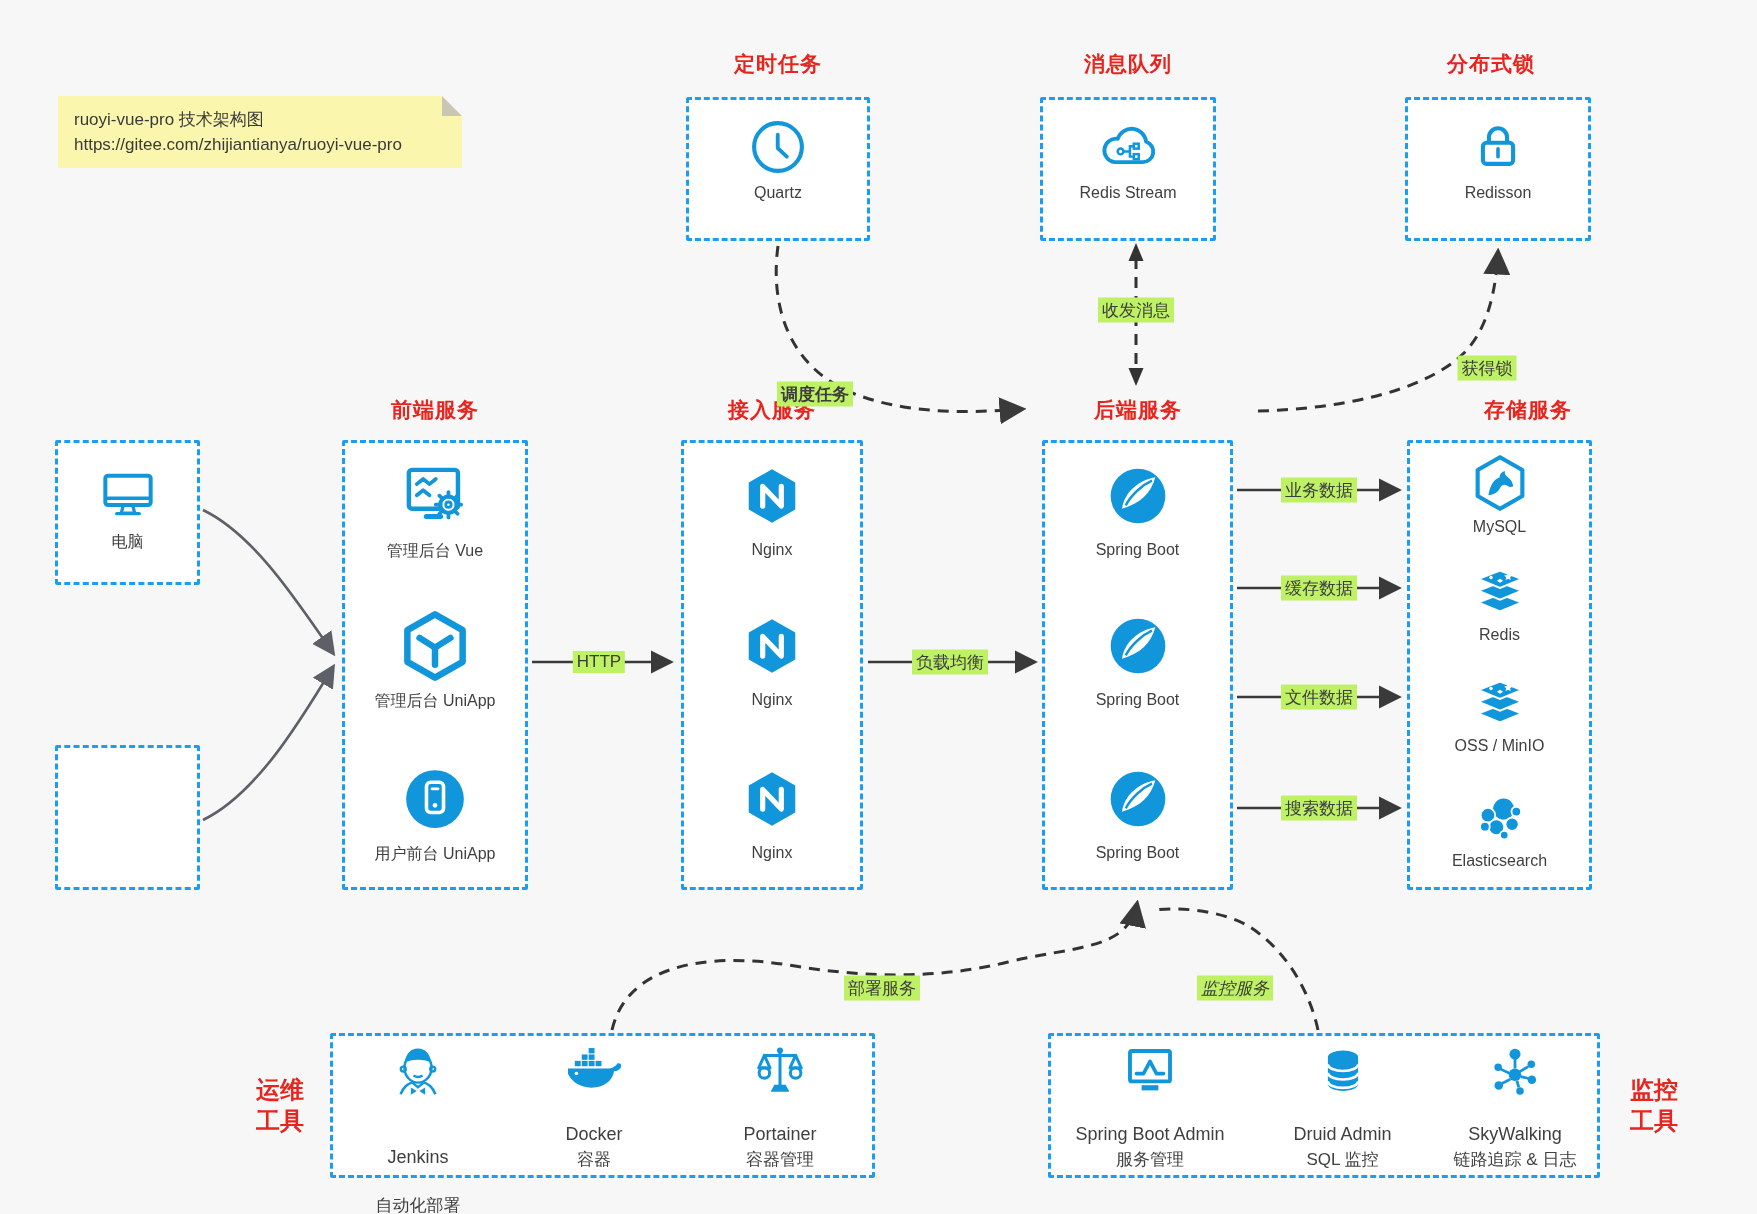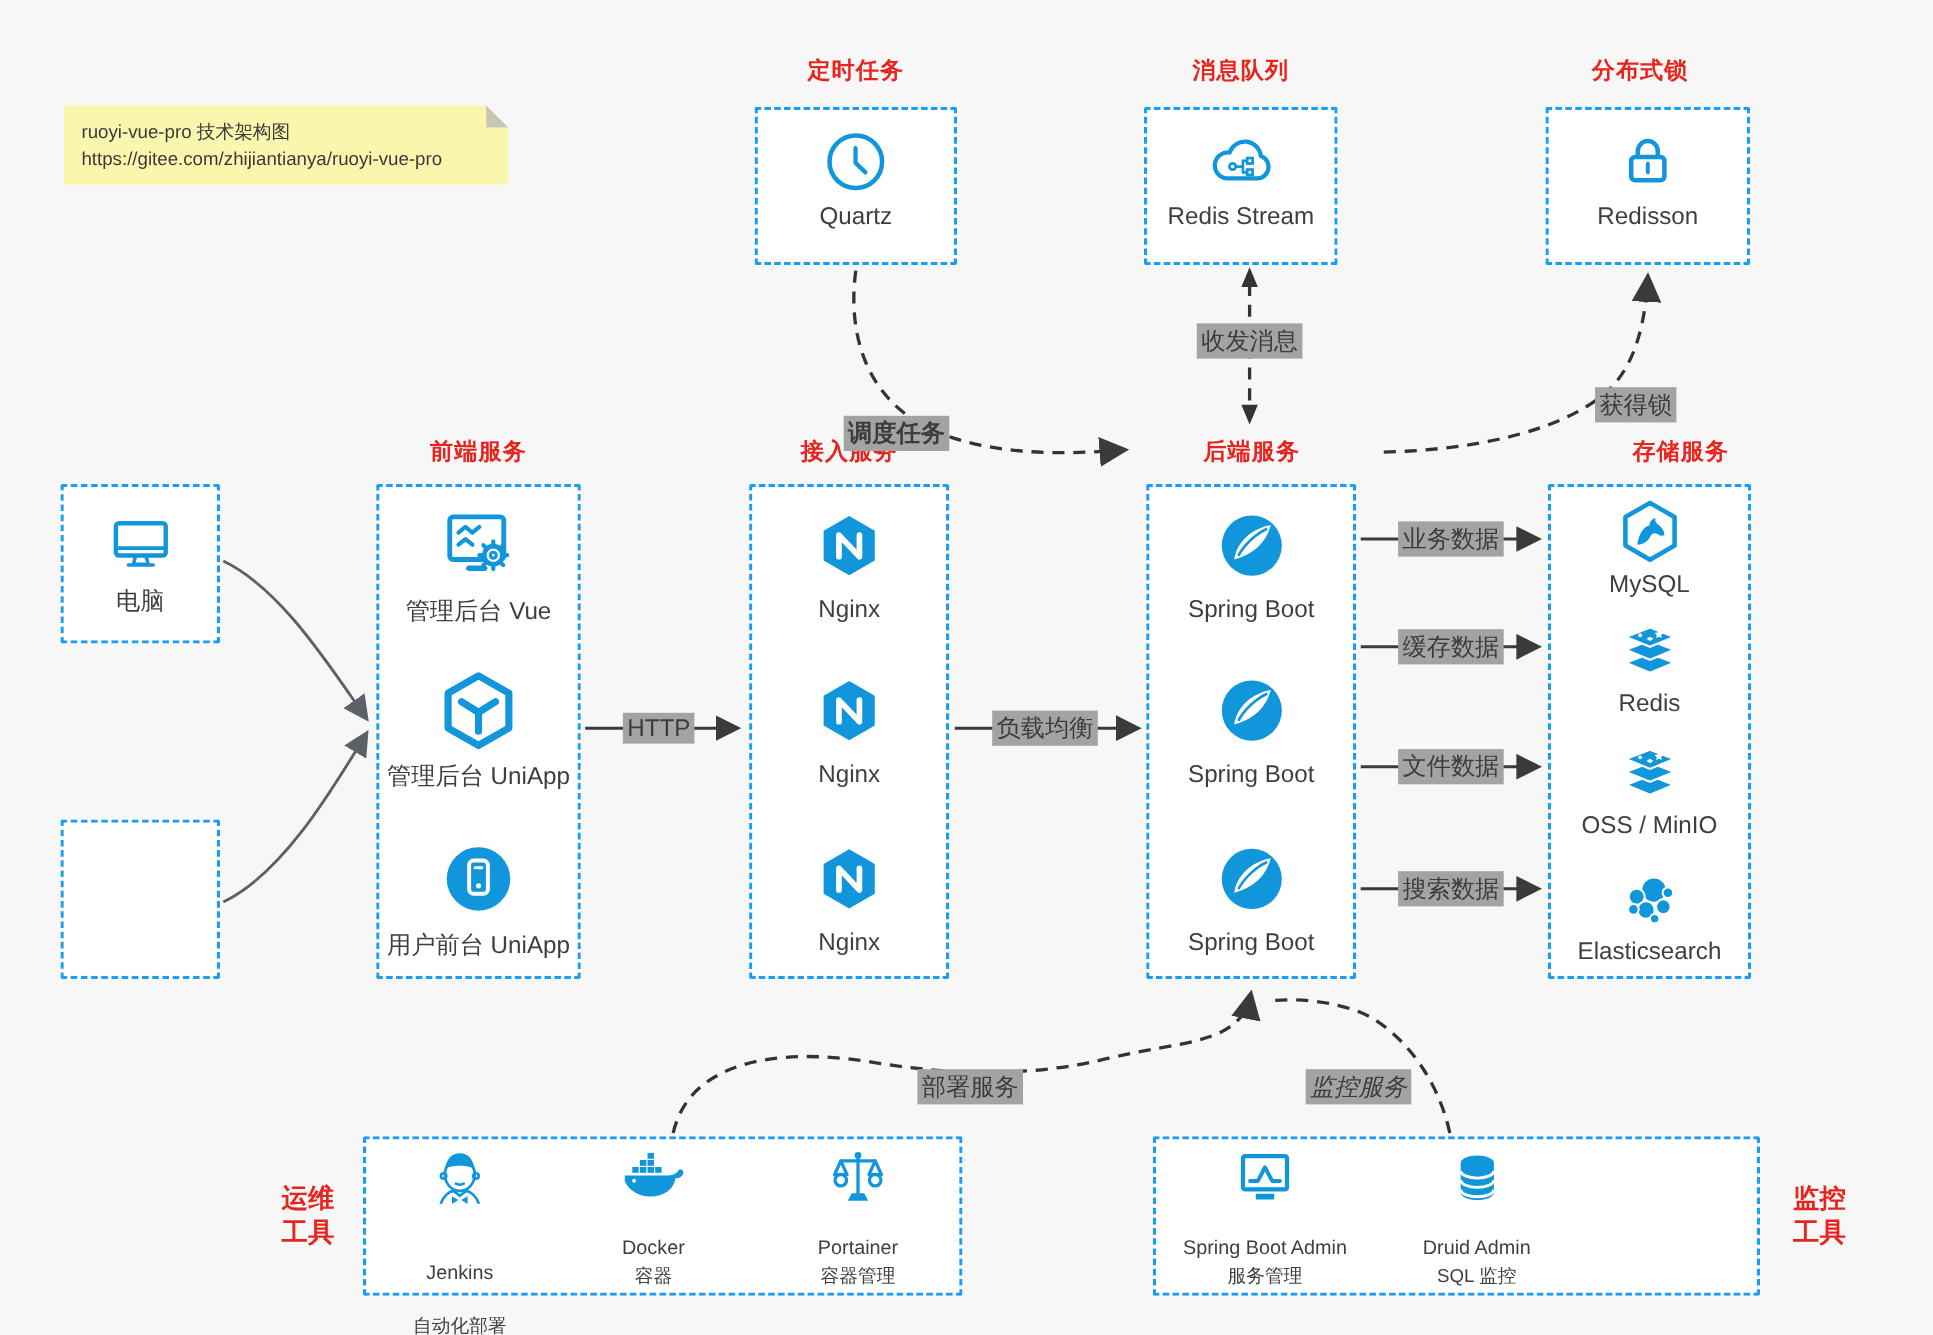--- a/index.html
+++ b/index.html
@@ -4,24 +4,24 @@
 <style>
   html,body{margin:0;padding:0;background:#f7f7f7;font-family:"Liberation Sans","DejaVu Sans",sans-serif;}
   .canvas{position:relative;width:1757px;height:1214px;background:#f7f7f7;overflow:hidden;}
   .edges{position:absolute;left:0;top:0;z-index:1;}
   .dbox{position:absolute;background:#fff;border:3px dashed #1b9df3;border-radius:2px;box-sizing:border-box;z-index:2;}
   .gtitle{position:absolute;width:160px;color:#e8241f;font-weight:bold;font-size:21px;text-align:center;letter-spacing:1px;z-index:4;white-space:nowrap;}
   .side-title{position:absolute;width:84px;color:#e8241f;font-weight:bold;font-size:24px;line-height:31px;text-align:center;z-index:4;}
   .node{position:absolute;display:flex;flex-direction:column;align-items:center;z-index:3;}
   .iconwrap{display:flex;align-items:center;justify-content:center;}
   .iw66{height:66px;} .iw82{height:82px;} .iw62{height:62px;}
-  .nlabel{font-size:22px;color:#3f3f3f;margin-top:4px;white-space:nowrap;text-align:center;}
+  .nlabel{font-size:16px;color:#3f3f3f;margin-top:4px;white-space:nowrap;text-align:center;}
   .bname{font-size:18px;color:#3f3f3f;margin-top:22px;white-space:nowrap;text-align:center;}
   .bdesc{font-size:17px;color:#3f3f3f;margin-top:3px;white-space:nowrap;text-align:center;}
-  .elabel{position:absolute;transform:translate(-50%,-50%);font-size:22px;color:#3c3c3c;background:#a3a3a3;padding:1px 4px;white-space:nowrap;z-index:4;}
+  .elabel{position:absolute;transform:translate(-50%,-50%);font-size:17px;color:#3c3c3c;background:#bef264;padding:1px 4px;white-space:nowrap;z-index:4;}
   .note{position:absolute;left:58px;top:96px;width:404px;box-sizing:border-box;background:#fbf6ae;color:#3a3a3a;font-size:17px;line-height:25px;padding:11px 16px;z-index:3;}
   .note::after{content:'';position:absolute;top:0;right:0;width:0;height:0;border-left:20px solid #c9c7b4;border-top:20px solid #f7f7f7;}
 </style>
 </head>
 <body>
 
 <div class="canvas">
 
   <svg class="edges" width="1757" height="1214">
     <defs>
@@ -416,20 +416,29 @@
   </div>
   <div class="node" style="left:1250px;top:1040px;width:185px;">
     <div class="iconwrap iw62">
         <svg width="58" height="58" viewBox="0 0 48 48">
           <use href="#sym-druid"></use>
         </svg>
       </div>
     <div class="bname">Druid Admin</div>
     <div class="bdesc">SQL 监控</div>
   </div>
+  <div class="node" style="left:1422px;top:1040px;width:186px;">
+    <div class="iconwrap iw62">
+        <svg width="60" height="60" viewBox="0 0 48 48">
+          <use href="#sym-skywalking"></use>
+        </svg>
+      </div>
+    <div class="bname">SkyWalking</div>
+    <div class="bdesc">链路追踪 &amp; 日志</div>
+  </div>
 
   <div class="elabel" style="left:599px;top:662px;">HTTP</div>
   <div class="elabel" style="left:950px;top:662px;">负载均衡</div>
   <div class="elabel" style="left:1319px;top:490px;">业务数据</div>
   <div class="elabel" style="left:1319px;top:588px;">缓存数据</div>
   <div class="elabel" style="left:1319px;top:697px;">文件数据</div>
   <div class="elabel" style="left:1319px;top:808px;">搜索数据</div>
   <div class="elabel" style="left:815px;top:394px;font-weight:bold;">调度任务</div>
   <div class="elabel" style="left:1136px;top:310px;">收发消息</div>
   <div class="elabel" style="left:1487px;top:368px;">获得锁</div>

